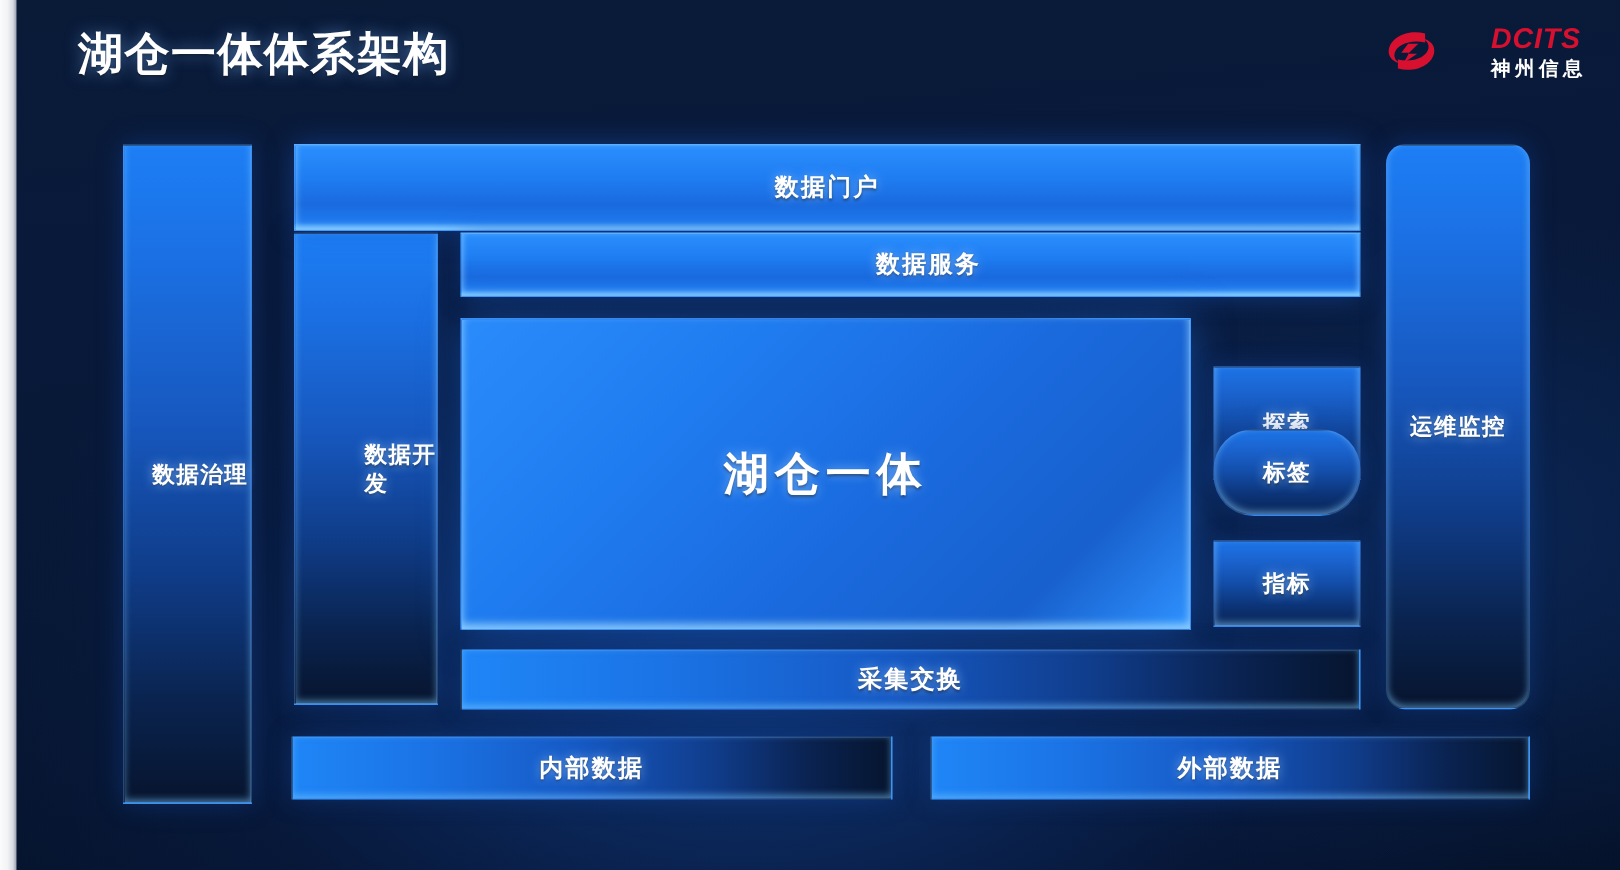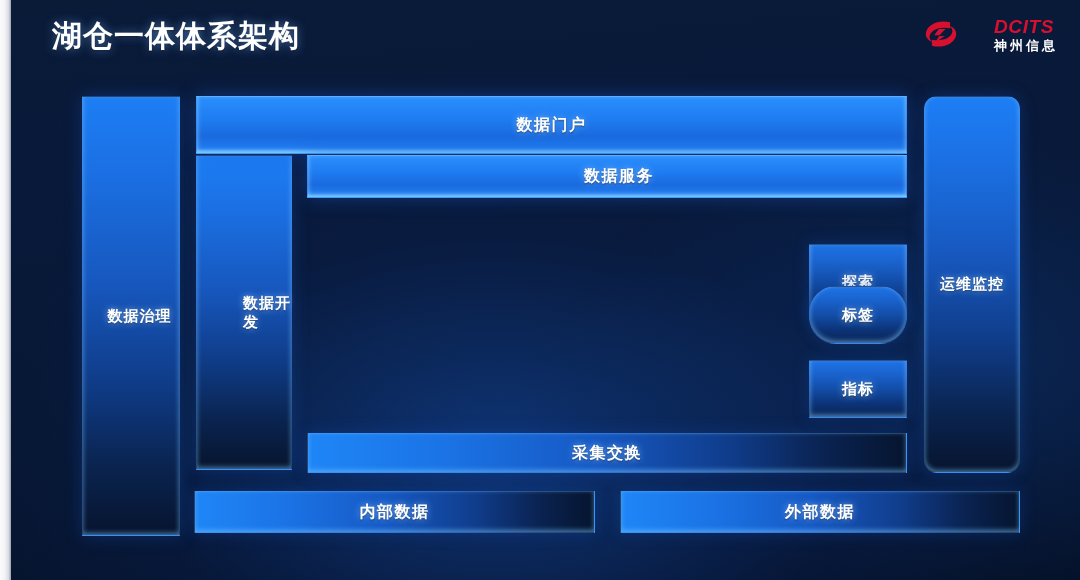--- a/index.html
+++ b/index.html
@@ -100,30 +100,31 @@
         <path d="M26 76 C56 84, 86 70, 90 48 C93 30, 74 20, 54 22 C70 20, 82 28, 80 40 C77 56, 52 66, 26 60 Z" fill="#d81030"></path>
         <path d="M44 32 L62 32 L44 50 L60 50 L36 66 L46 48 L32 48 Z" fill="#d81030"></path>
       </svg>
       <div id="logo-text">
         <div id="logo-en">DCITS</div>
         <div id="logo-cn">神州信息</div>
       </div>
     </div>
   </div>
 
-  <div class="box v-col fs-15" style="left:82px; top:96px; width:98px; height:440px;padding-left:17px;">数据治理</div>
+  <div class="box v-col fs-15" style="left:82px; top:96px; width:86px; height:440px;padding-left:17px;">数据治理</div>
 
   <div class="box v-col fs-15" style="left:196px; top:155px; width:96px; height:315px;padding-left:46px;">数据开发</div>
 
   <div class="box v-col fs-15" style="left:924px; top:96px; width:96px; height:377px;border-radius:13px;">运维监控</div>
 
   <div class="box b-bar fs-16" style="left:196px; top:96px; width:711px; height:58px;">数据门户</div>
 
   <div class="box b-bar fs-16" style="left:307px; top:155px; width:600px; height:43px;padding-left:24px;">数据服务</div>
 
+  <div class="box center-block fs-30" style="left:307px; top:212px; width:487px; height:208px;">湖仓一体</div>
 
   <div class="box chip fs-15" style="left:809px; top:212px; width:98px; height:76px;margin-top:32px;">探索</div>
   <div class="box chip fs-15" style="left:809px; top:286px; width:98px; height:58px;border-radius:27px;">标签</div>
   <div class="box chip fs-15" style="left:809px; top:360px; width:98px; height:58px;">指标</div>
 
   <div class="box h-bar fs-16" style="left:194px; top:491px; width:401px; height:42px;">内部数据</div>
 
   <div class="box h-bar fs-16" style="left:307px; top:433px; width:600px; height:40px;">采集交换</div>
   <div class="box h-bar fs-16" style="left:620px; top:491px; width:400px; height:42px;">外部数据</div>
 

